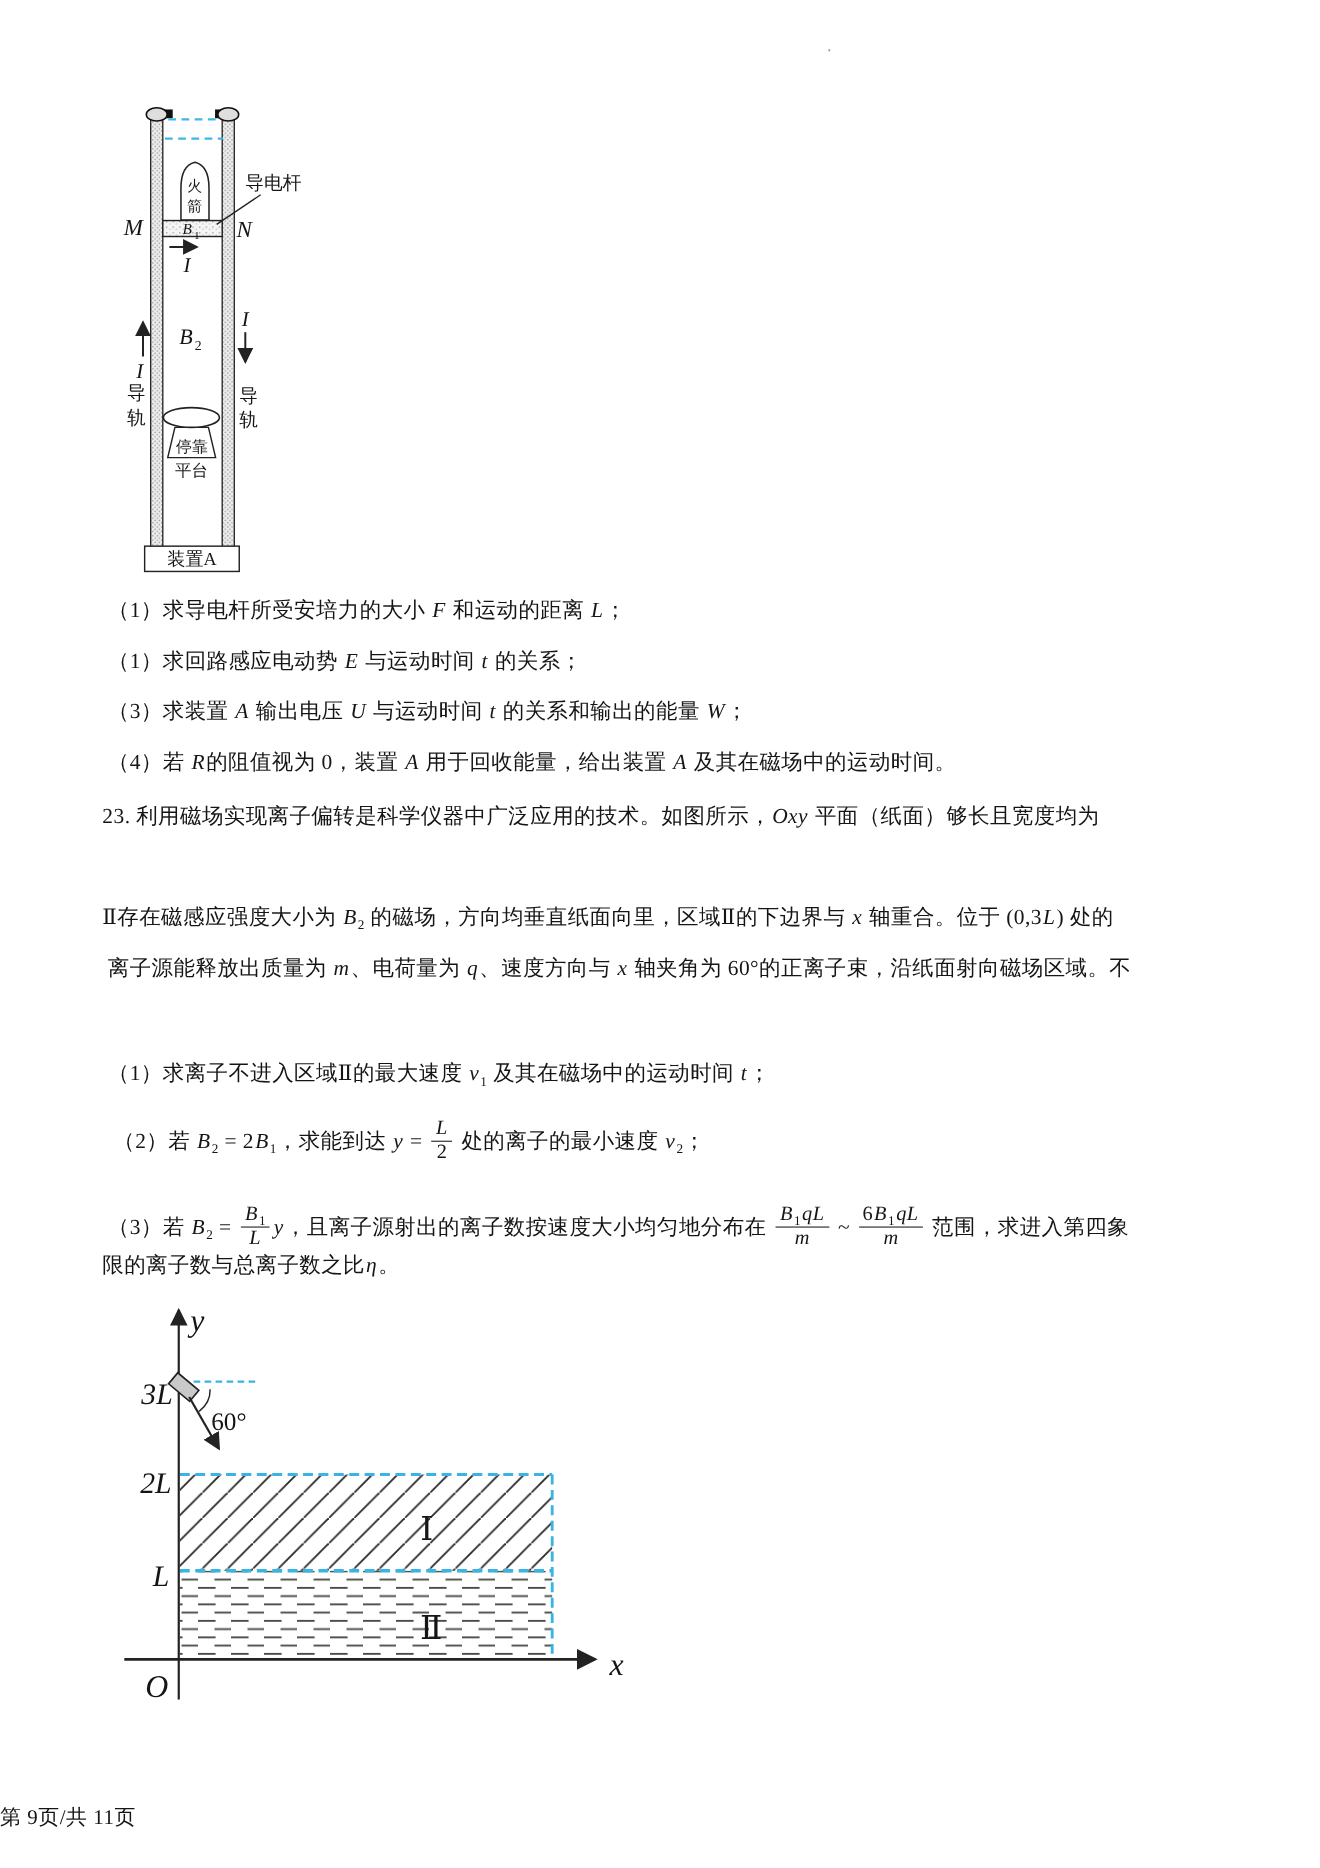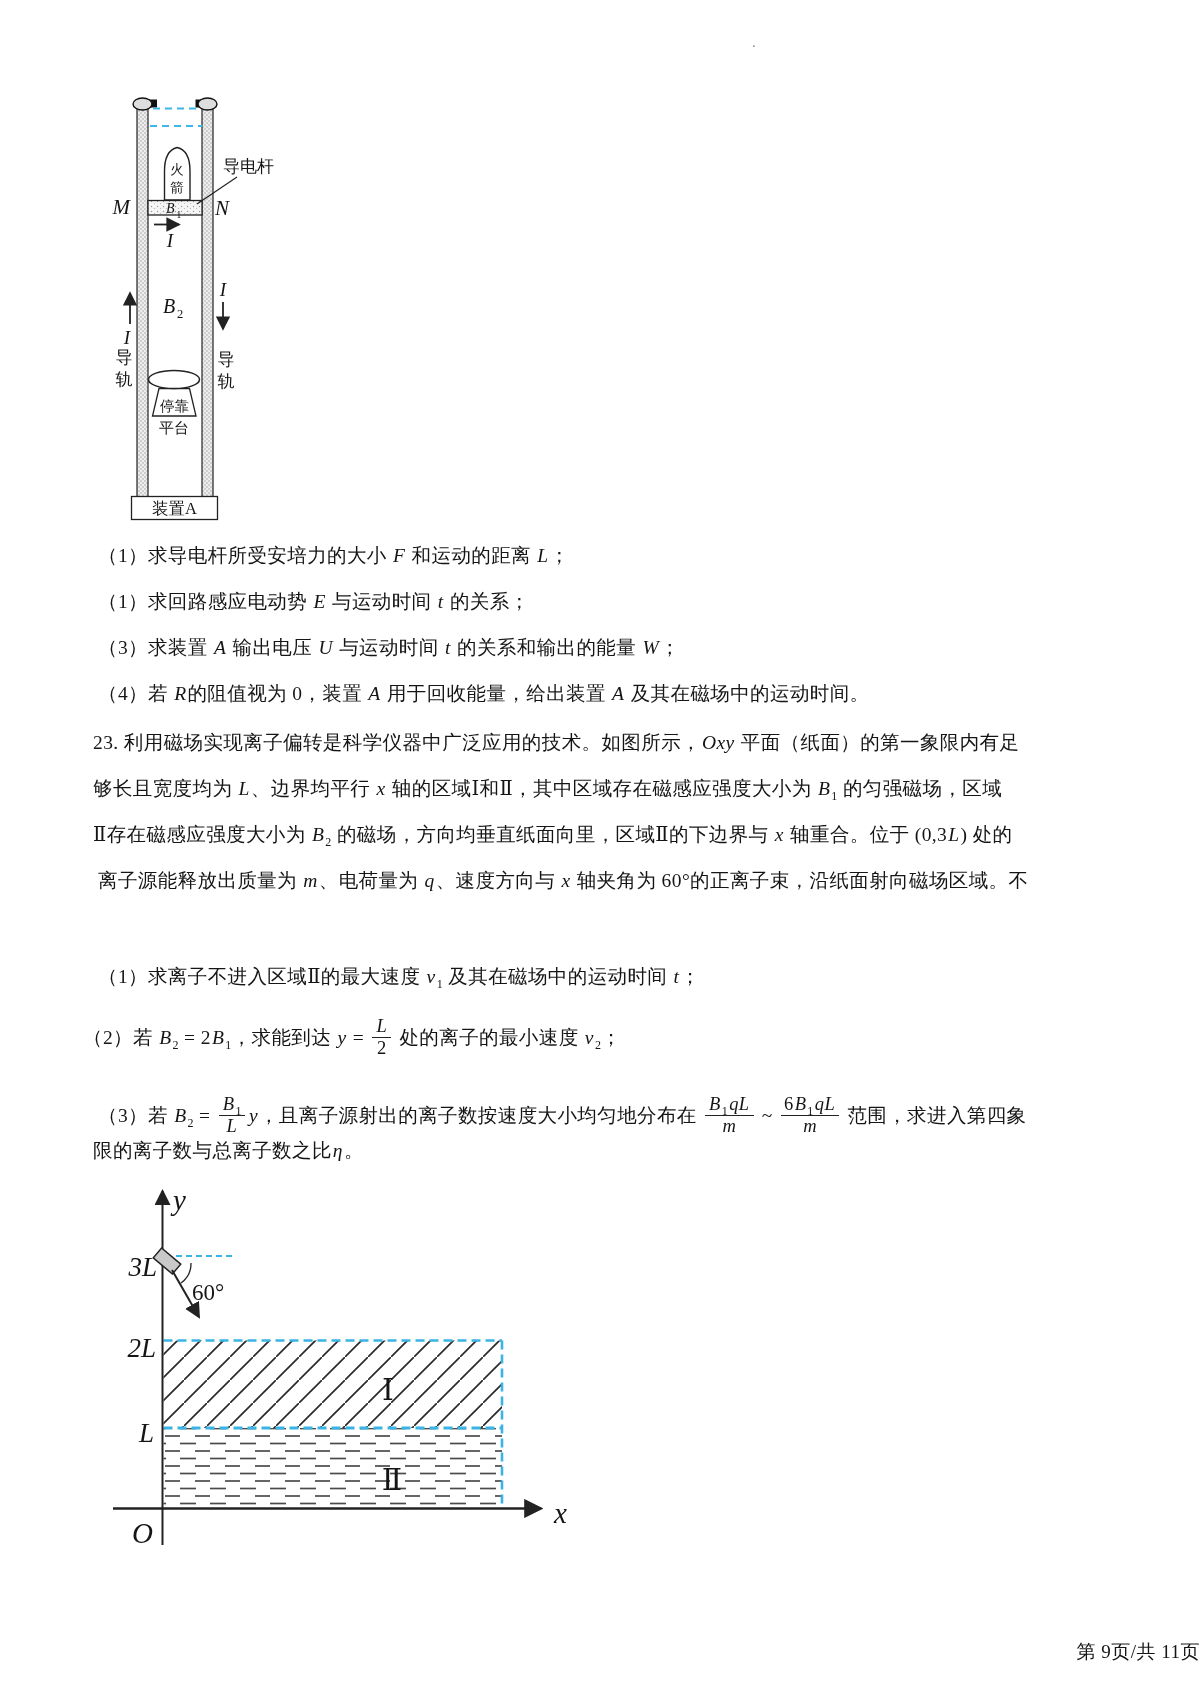--- a/index.html
+++ b/index.html
@@ -6,21 +6,21 @@
   body{margin:0;background:#ffffff}
   .page{position:relative;width:1200px;height:1698px;background:#fff;
         font-family:"Liberation Serif","DejaVu Serif",serif;color:#151515;overflow:hidden}
   .tline{position:absolute;white-space:nowrap;font-size:19.5px;letter-spacing:.4px;line-height:30px}
   .vi{font-style:italic;padding:0 1px}
   sub.vsub{font-size:12px;line-height:0}
   .frac{display:inline-flex;flex-direction:column;align-items:center;vertical-align:middle;
         line-height:1.12;font-size:18.5px;margin:0 3px;transform:translateY(-2px)}
   .frac .num{border-bottom:1.4px solid #222;padding:0 3px;text-align:center}
   .frac .den{padding:0 3px;text-align:center}
-  .footer{position:absolute;left:0;width:100%;text-align:right;top:1639px;font-size:19px;letter-spacing:.5px}
+  .footer{position:absolute;left:0;width:100%;text-align:left;top:1639px;font-size:19px;letter-spacing:.5px}
   .stray{position:absolute;left:752px;top:34px;color:#8a8a8a;font-size:15px}
   svg text{font-family:"Liberation Serif","DejaVu Serif",serif;fill:#151515}
   .svgit{font-style:italic}
 </style>
 </head>
 <body>
 
 <div class="page">
 
   <span class="stray">.</span>
@@ -91,27 +91,26 @@
 
     <rect x="131.5" y="496.5" width="86" height="23" fill="#fff" stroke="#222" stroke-width="1.3"></rect>
     <text x="174.5" y="513.5" text-anchor="middle" font-size="16.5">装置A</text>
   </svg>
 
   <div class="tline" style="left:98px;top:541px"><span>（1）求导电杆所受安培力的大小 </span><span class="vi">F</span><span> 和运动的距离 </span><span class="vi">L</span><span>；</span></div>
   <div class="tline" style="left:98px;top:587px"><span>（1）求回路感应电动势 </span><span class="vi">E</span><span> 与运动时间 </span><span class="vi">t</span><span> 的关系；</span></div>
   <div class="tline" style="left:98px;top:633px"><span>（3）求装置 </span><span class="vi">A</span><span> 输出电压 </span><span class="vi">U</span><span> 与运动时间 </span><span class="vi">t</span><span> 的关系和输出的能量 </span><span class="vi">W</span><span>；</span></div>
   <div class="tline" style="left:98px;top:679px"><span>（4）若 </span><span class="vi">R</span><span>的阻值视为 0，装置 </span><span class="vi">A</span><span> 用于回收能量，给出装置 </span><span class="vi">A</span><span> 及其在磁场中的运动时间。</span></div>
 
-  <div class="tline" style="left:93px;top:728px"><span>23. 利用磁场实现离子偏转是科学仪器中广泛应用的技术。如图所示，</span><span class="vi">Oxy</span><span> 平面（纸面）的第一象限内有足</span></div>
-  <div class="tline" style="left:93px;top:774px"><span>够长且宽度均为 </span><span class="vi">L</span><span>、边界均平行 </span><span class="vi">x</span><span> 轴的区域Ⅰ和Ⅱ，其中区域存在磁感应强度大小为 </span><span class="vi">B</span><sub class="vsub">1</sub><span> 的匀强磁场，区域</span></div>
+  <div class="tline" style="left:93px;top:728px"><span>23. 利用磁场实现离子偏转是科学仪器中广泛应用的技术。如图所示，</span><span class="vi">Oxy</span><span> 平面（纸面）够长且宽度均为</span></div>
   <div class="tline" style="left:93px;top:820px"><span>Ⅱ存在磁感应强度大小为 </span><span class="vi">B</span><sub class="vsub">2</sub><span> 的磁场，方向均垂直纸面向里，区域Ⅱ的下边界与 </span><span class="vi">x</span><span> 轴重合。位于 (0,3</span><span class="vi">L</span><span>) 处的</span></div>
   <div class="tline" style="left:98px;top:866px"><span>离子源能释放出质量为 </span><span class="vi">m</span><span>、电荷量为 </span><span class="vi">q</span><span>、速度方向与 </span><span class="vi">x</span><span> 轴夹角为 60°的正离子束，沿纸面射向磁场区域。不</span></div>
 
   <div class="tline" style="left:98px;top:962px"><span>（1）求离子不进入区域Ⅱ的最大速度 </span><span class="vi">v</span><sub class="vsub">1</sub><span> 及其在磁场中的运动时间 </span><span class="vi">t</span><span>；</span></div>
-  <div class="tline" style="left:83px;top:1018px"><span>（2）若 </span><span class="vi">B</span><sub class="vsub">2</sub><span> = 2</span><span class="vi">B</span><sub class="vsub">1</sub><span>，求能到达 </span><span class="vi">y</span><span> = </span><span class="frac">
+  <div class="tline" style="left:103px;top:1018px"><span>（2）若 </span><span class="vi">B</span><sub class="vsub">2</sub><span> = 2</span><span class="vi">B</span><sub class="vsub">1</sub><span>，求能到达 </span><span class="vi">y</span><span> = </span><span class="frac">
         <span class="num"><span class="vi">L</span></span>
         <span class="den"><span>2</span></span>
       </span><span> 处的离子的最小速度 </span><span class="vi">v</span><sub class="vsub">2</sub><span>；</span></div>
   <div class="tline" style="left:98px;top:1096px"><span>（3）若 </span><span class="vi">B</span><sub class="vsub">2</sub><span> = </span><span class="frac">
         <span class="num"><span class="vi">B</span><sub class="vsub">1</sub></span>
         <span class="den"><span class="vi">L</span></span>
       </span><span class="vi">y</span><span>，且离子源射出的离子数按速度大小均匀地分布在 </span><span class="frac">
         <span class="num"><span class="vi">B</span><sub class="vsub">1</sub><span class="vi">qL</span></span>
         <span class="den"><span class="vi">m</span></span>
       </span><span> ~ </span><span class="frac">

